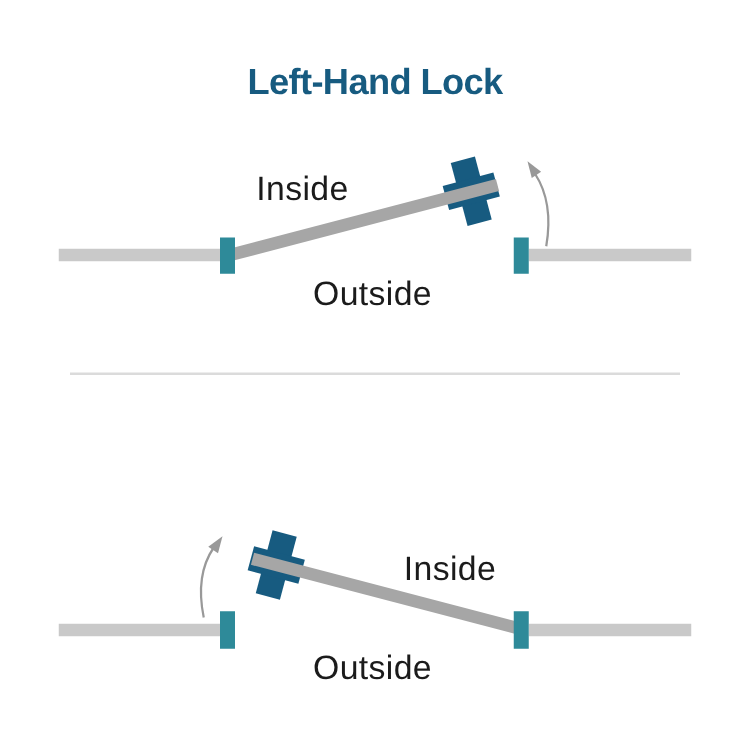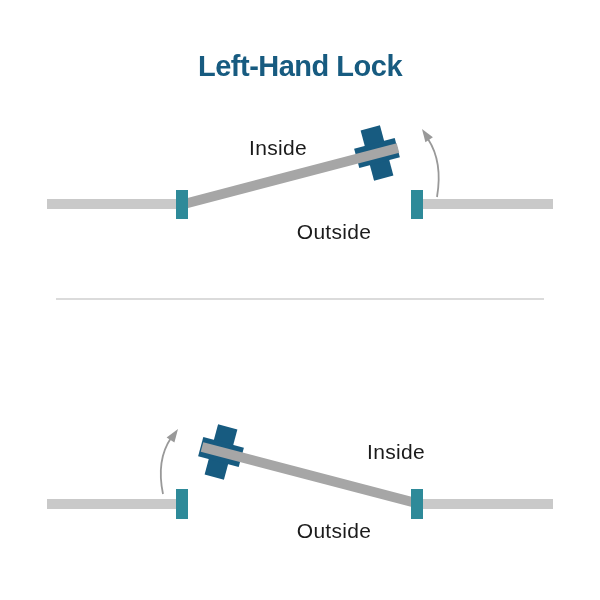--- a/index.html
+++ b/index.html
@@ -22,21 +22,21 @@
     position:absolute;left:0;width:600px;text-align:center;
     color:var(--accent-blue);font-weight:bold;font-size:29px;letter-spacing:-0.5px;
   }
   .title-top{top:50px;}
   .title-bottom{top:350px;}
   .dg-svg{position:absolute;left:0;width:600px;display:block;}
   .svg-top{top:110px;height:145px;}
   .svg-bottom{top:410px;height:150px;}
   .side-label{
     position:absolute;transform:translateX(-50%);
-    color:var(--text-dark);font-size:21px;letter-spacing:0.3px;white-space:nowrap;margin-left:36px;
+    color:var(--text-dark);font-size:27px;letter-spacing:0.3px;white-space:nowrap;
   }
   .inside-1{left:242px;top:136px;}
   .outside-1{left:298px;top:220px;}
   .inside-2{left:360px;top:440px;}
   .outside-2{left:298px;top:519px;}
   .divider{
     position:absolute;left:56px;top:298px;width:488px;height:2px;
     background:var(--divider-gray);
   }
   .wall{fill:var(--wall-gray);}

